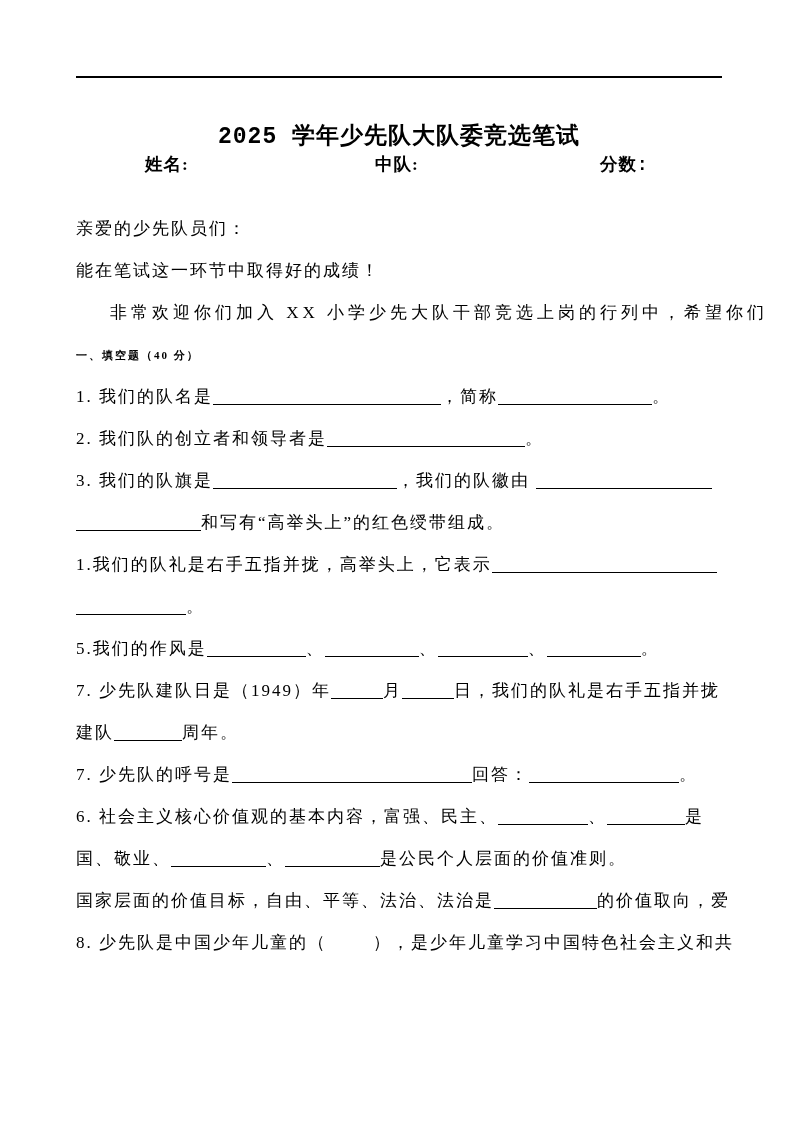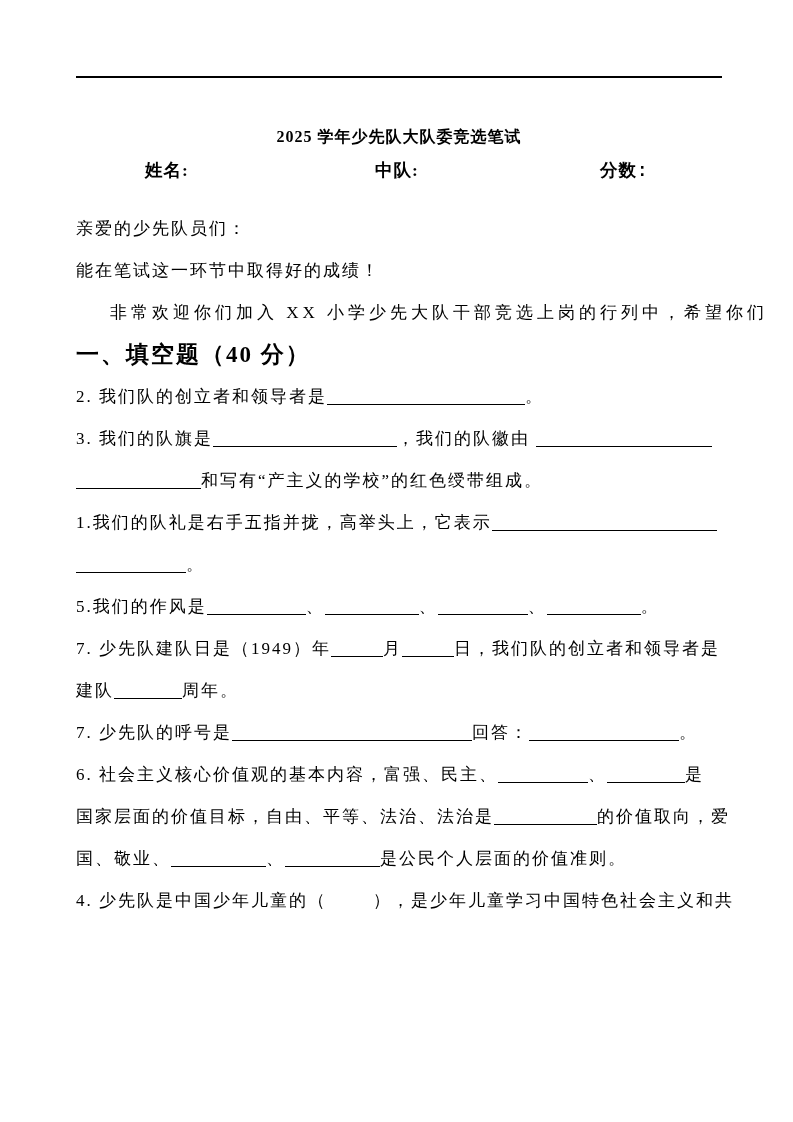--- a/index.html
+++ b/index.html
@@ -17,51 +17,52 @@
     width: 646px;
     border-top: 2px solid #000000;
     height: 0;
   }
   .title {
     margin: 44px 0 0 76px;
     width: 646px;
     height: 30px;
     line-height: 30px;
     text-align: center;
-    font-size: 16px;
+    font-size: 23px;
     font-weight: bold;
     letter-spacing: 1px;
+    font-family: Liberation Mono, monospace;
   }
   .fields {
     position: relative;
     margin-left: 76px;
     width: 646px;
     height: 44px;
     font-weight: bold;
     font-size: 17.5px;
     letter-spacing: 1px;
   }
-  .field { position: absolute; bottom: 14px; text-align: center; }
+  .field { position: absolute; bottom: 20px; text-align: center; }
   .f1 { left: 69px; }
   .f2 { left: 299px; }
   .f3 { left: 524px; font-family: Liberation Mono, monospace; }
   #doc-lines {
     margin: 12px 0 0 76px;
     width: 700px;
     font-size: 17px;
     letter-spacing: 2px;
   }
   .line {
     height: 42px;
     line-height: 42px;
     white-space: nowrap;
   }
   .heading {
     font-weight: bold;
-    font-size: 23px;
+    font-size: 11px;
   }
   .seg { display: inline; }
   .blank {
     display: inline-block;
     height: 14px;
     border-bottom: 1px solid #000000;
     vertical-align: -3px;
   }
   .spacer { display: inline-block; }
 </style>
@@ -74,27 +75,28 @@
   <div class="fields">
     <span class="field f1">姓名:</span>
     <span class="field f2">中队:</span>
     <span class="field f3">分数:</span>
   </div>
   <div id="doc-lines">
       <div class="line"><span class="seg">亲爱的少先队员们：</span></div>
       <div class="line"><span class="seg">能在笔试这一环节中取得好的成绩！</span></div>
       <div class="line" style="padding-left: 34px; letter-spacing: 4px;"><span class="seg">非常欢迎你们加入 XX 小学少先大队干部竞选上岗的行列中，希望你们</span></div>
       <div class="line heading"><span class="seg">一、填空题（40 分）</span></div>
+      <div class="line"><span class="seg">1. 我们的队名是</span><span class="blank" style="width: 228px;"></span><span class="seg">，简称</span><span class="blank" style="width: 154px;"></span><span class="seg">。</span></div>
       <div class="line"><span class="seg">2. 我们队的创立者和领导者是</span><span class="blank" style="width: 198px;"></span><span class="seg">。</span></div>
       <div class="line"><span class="seg">3. 我们的队旗是</span><span class="blank" style="width: 184px;"></span><span class="seg">，我们的队徽由 </span><span class="blank" style="width: 176px;"></span></div>
-      <div class="line"><span class="blank" style="width: 125px;"></span><span class="seg">和写有“产主义的学校”的红色绶带组成。</span></div>
+      <div class="line"><span class="blank" style="width: 125px;"></span><span class="seg">和写有“高举头上”的红色绶带组成。</span></div>
       <div class="line"><span class="seg">1.我们的队礼是右手五指并拢，高举头上，它表示</span><span class="blank" style="width: 225px;"></span></div>
       <div class="line"><span class="blank" style="width: 110px;"></span><span class="seg">。</span></div>
       <div class="line"><span class="seg">5.我们的作风是</span><span class="blank" style="width: 99px;"></span><span class="seg">、</span><span class="blank" style="width: 94px;"></span><span class="seg">、</span><span class="blank" style="width: 90px;"></span><span class="seg">、</span><span class="blank" style="width: 94px;"></span><span class="seg">。</span></div>
-      <div class="line"><span class="seg">7. 少先队建队日是（1949）年</span><span class="blank" style="width: 52px;"></span><span class="seg">月</span><span class="blank" style="width: 52px;"></span><span class="seg">日，我们队的创立者和领导者是</span></div>
+      <div class="line"><span class="seg">7. 少先队建队日是（1949）年</span><span class="blank" style="width: 52px;"></span><span class="seg">月</span><span class="blank" style="width: 52px;"></span><span class="seg">日，我们的队礼是右手五指并拢</span></div>
       <div class="line"><span class="seg">建队</span><span class="blank" style="width: 68px;"></span><span class="seg">周年。</span></div>
       <div class="line"><span class="seg">7. 少先队的呼号是</span><span class="blank" style="width: 240px;"></span><span class="seg">回答：</span><span class="blank" style="width: 150px;"></span><span class="seg">。</span></div>
       <div class="line"><span class="seg">6. 社会主义核心价值观的基本内容，富强、民主、</span><span class="blank" style="width: 90px;"></span><span class="seg">、</span><span class="blank" style="width: 78px;"></span><span class="seg">是</span></div>
+      <div class="line"><span class="seg">国、敬业、</span><span class="blank" style="width: 95px;"></span><span class="seg">、</span><span class="blank" style="width: 95px;"></span><span class="seg">是公民个人层面的价值准则。</span></div>
       <div class="line"><span class="seg">国家层面的价值目标，自由、平等、法治、法治是</span><span class="blank" style="width: 103px;"></span><span class="seg">的价值取向，爱</span></div>
-      <div class="line"><span class="seg">国、敬业、</span><span class="blank" style="width: 95px;"></span><span class="seg">、</span><span class="blank" style="width: 95px;"></span><span class="seg">是公民个人层面的价值准则。</span></div>
-      <div class="line"><span class="seg">4. 少先队是中国少年儿童的（</span><span class="spacer" style="width: 46px;"></span><span class="seg">），是少年儿童学习中国特色社会主义和共</span></div>
+      <div class="line"><span class="seg">8. 少先队是中国少年儿童的（</span><span class="spacer" style="width: 46px;"></span><span class="seg">），是少年儿童学习中国特色社会主义和共</span></div>
     </div>
 </div>
 
 </body></html>

